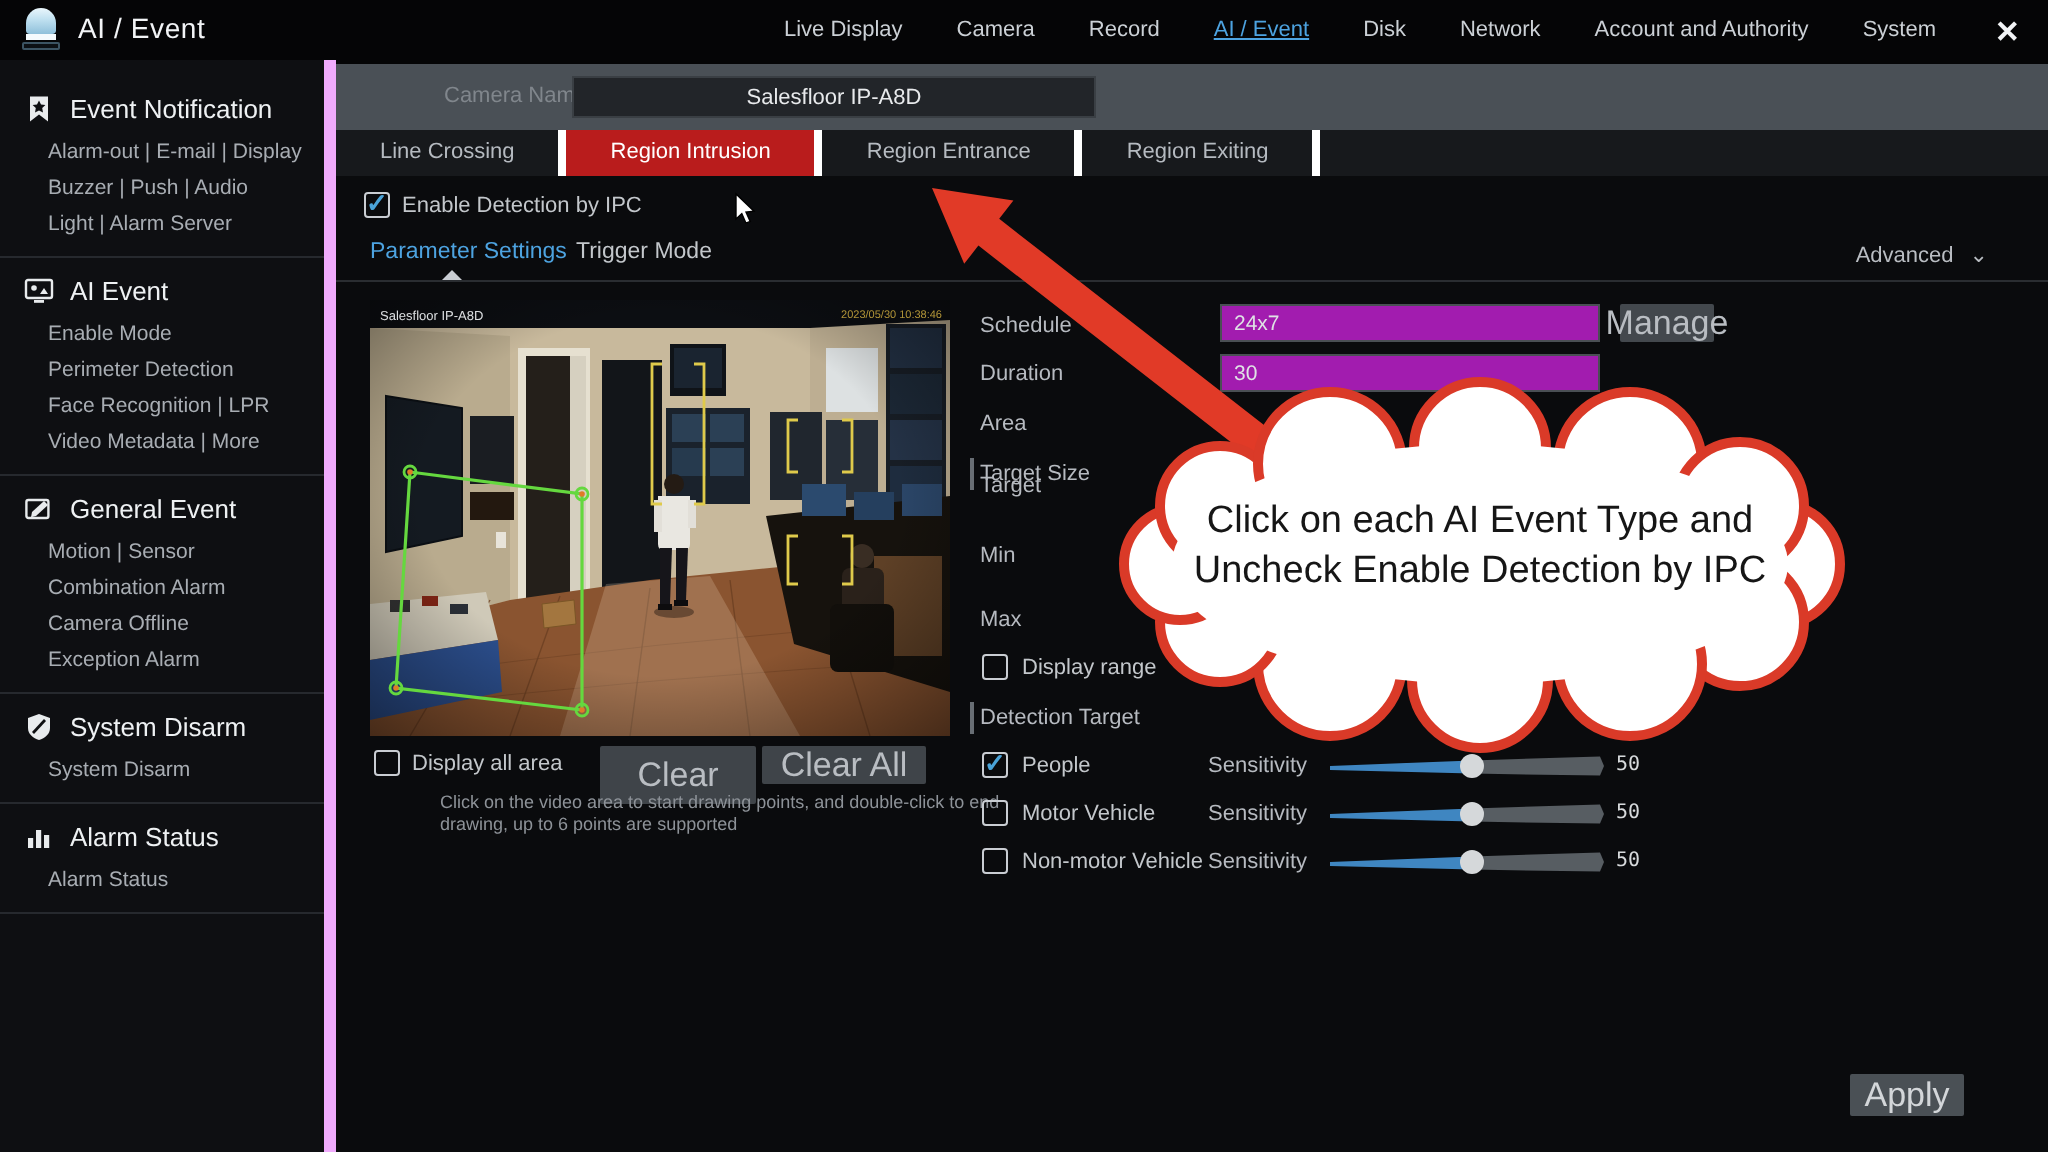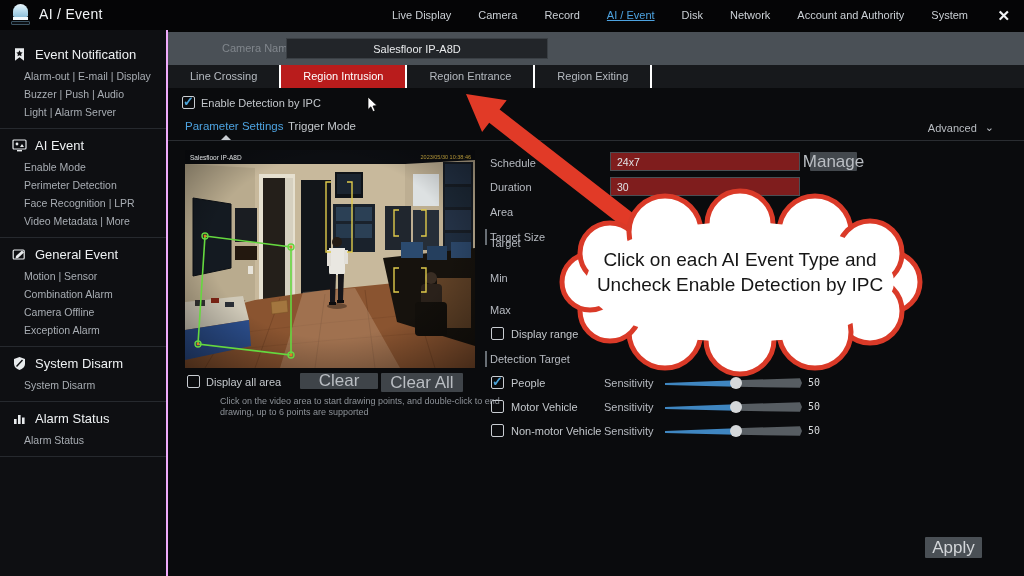--- a/index.html
+++ b/index.html
@@ -14,34 +14,34 @@
   .siren .dome { width:15px; height:13px; margin:1px auto 0; background:linear-gradient(180deg,#eaf6fc 0%,#bfe0f0 45%,#8fc0da 100%); border-radius:8px 8px 2px 2px; }
   .siren .band { width:15px; height:3px; margin:0 auto; background:#f4fafd; }
   .siren .base { width:19px; height:4px; margin:1px auto 0; background:#0c1014; border:1px solid #3c5463; border-radius:1px; }
   .app-title { color:#f2f4f6; font-size:14px; letter-spacing:.3px; }
   .topnav { position:absolute; right:56px; top:0; height:30px; display:flex; align-items:center; gap:27px; }
   .topnav .nav-item { font-size:11px; color:#cbd0d5; cursor:default; white-space:nowrap; }
   .topnav .nav-item.active { color:#4da3e0; text-decoration:underline; }
   .close-x { position:absolute; right:14px; top:7px; color:#f2f4f6; font-size:15px; font-weight:bold; }
 
   
-  .sidebar { position:absolute; left:0; top:30px; width:168px; height:546px; background:#0e0f12; border-right:2px solid #f0abfc; padding-top:8px; }
+  .sidebar { position:absolute; left:0; top:30px; width:168px; height:546px; background:#0e0f12; border-right:6px solid #f0abfc; padding-top:8px; }
   .sec-head { display:flex; align-items:center; gap:8px; padding:9px 0 5px 12px; color:#eef1f3; font-size:13px; }
   .sec-head svg { flex:0 0 auto; }
   .sec-row { padding:3px 6px 3px 24px; font-size:10.5px; color:#a8adb3; line-height:12px; }
   .sec-div { border:0; border-top:1px solid #26292e; margin:7px 0 0 0; }
 
   
   .camera-strip { position:absolute; left:168px; top:32px; width:856px; height:33px; background:#4a5056; }
   .camera-strip .cam-label { position:absolute; left:54px; top:10px; font-size:11px; color:#80868c; }
   .cam-dropdown { position:absolute; left:118px; top:6px; width:262px; height:21px; background:#222529; border:1px solid #3a3f44; color:#e8eaec; font-size:11px; display:flex; align-items:center; justify-content:center; }
 
   
   .tabrow { position:absolute; left:168px; top:65px; width:856px; height:23px; background:#17191c; display:flex; }
-  .tab { height:23px; line-height:23px; padding:0 22px; font-size:11px; color:#b5bac0; border-right:2px solid #ffffff; }
+  .tab { height:23px; line-height:23px; padding:0 22px; font-size:11px; color:#b5bac0; border-right:4px solid #ffffff; }
   .tab.active { background:#b91c1c; color:#ffffff; }
 
   
   .content { position:absolute; left:168px; top:88px; width:856px; height:488px; background:#0a0b0d; }
 
   .checkbox { position:absolute; width:13px; height:13px; border:1.5px solid #c9cdd2; border-radius:2px; background:transparent; }
   .checkbox.checked::after { content:"✓"; position:absolute; left:0px; top:-3px; color:#4aa3d8; font-size:13px; font-weight:bold; }
   .cb-label { position:absolute; font-size:11px; color:#c3c7cb; }
 
   .subtab { position:absolute; top:32px; font-size:11.5px; }
@@ -52,21 +52,21 @@
   .advanced .chev { font-size:11px; color:#b9bdc2; }
   .content-div { position:absolute; left:0; right:0; top:52px; height:1px; background:#2a2d31; }
 
   .video-box { position:absolute; left:17px; top:62px; width:290px; height:218px; background:#000; }
 
   .btn { position:absolute; background:#3f4449; color:#b9bdc2; font-size:17px; display:flex; align-items:center; justify-content:center; border-radius:1px; }
   .hint { position:absolute; left:20px; font-size:9px; color:#8d9298; line-height:11px;margin-left:32px; }
 
   .flabel { position:absolute; left:322px; font-size:11px; color:#b6bac0; white-space:nowrap; }
   .fbar { position:absolute; left:317px; width:2px; height:16px; background:#686e74; }
-  .finput { position:absolute; height:19px; background:#7f1d1d; border:1px solid #4a4f54; color:#dfe2e5; font-size:10.5px; display:flex; align-items:center; padding-left:6px; }
+  .finput { position:absolute; height:19px; background:#a21caf; border:1px solid #4a4f54; color:#dfe2e5; font-size:10.5px; display:flex; align-items:center; padding-left:6px; }
   .sens-label { position:absolute; left:436px; font-size:11px; color:#b6bac0; }
   .slider { position:absolute; left:497px; width:137px; height:14px; }
   .sval { position:absolute; left:640px; font-size:10px; color:#d7dadc; font-family:"DejaVu Sans Mono", monospace; }
 
   .apply-btn { left:757px; top:449px; width:57px; height:21px; background:#4a5055; color:#d3d6d9; }
 
   .overlay-svg { position:absolute; left:0; top:0; width:1024px; height:576px; pointer-events:none; }
 </style>
 </head>
 <body>
@@ -280,21 +280,21 @@
           <path d="M214,118 L209,118 L209,142 L214,142"></path>
             <path d="M236,118 L241,118 L241,142 L236,142"></path>
         </g>
         <text x="5" y="10" font-size="6.5" fill="#eceff1" opacity="0.92">Salesfloor IP-A8D</text>
         <text x="286" y="9" text-anchor="end" font-size="5.5" fill="#c2a23c" opacity="0.9">2023/05/30 10:38:46</text>
       </svg>
     </div>
 
     <span class="checkbox" style="left:19px; top:287px;"></span>
     <span class="cb-label" style="left:38px; top:288px;">Display all area</span>
-    <div class="btn" style="left:132px; top:285px; width:78px; height:16px;">Clear</div>
+    <div class="btn" style="left:132px; top:285px; width:78px; height:29px;">Clear</div>
     <div class="btn" style="left:213px; top:285px; width:82px; height:19px;">Clear All</div>
     <div class="hint" style="top:308px;">Click on the video area to start drawing points, and double-click to end</div>
     <div class="hint" style="top:319px;">drawing, up to 6 points are supported</div>
 
     <span class="flabel" style="top:69px;">Schedule</span>
     <span class="flabel" style="top:93px;">Duration</span>
     <span class="flabel" style="top:118px;">Area</span>
     <div class="fbar" style="top:141px;"></div>
     <span class="flabel" style="top:143px;text-align:center;">Target Size</span>
     <span class="flabel" style="top:149px;">Target</span>

